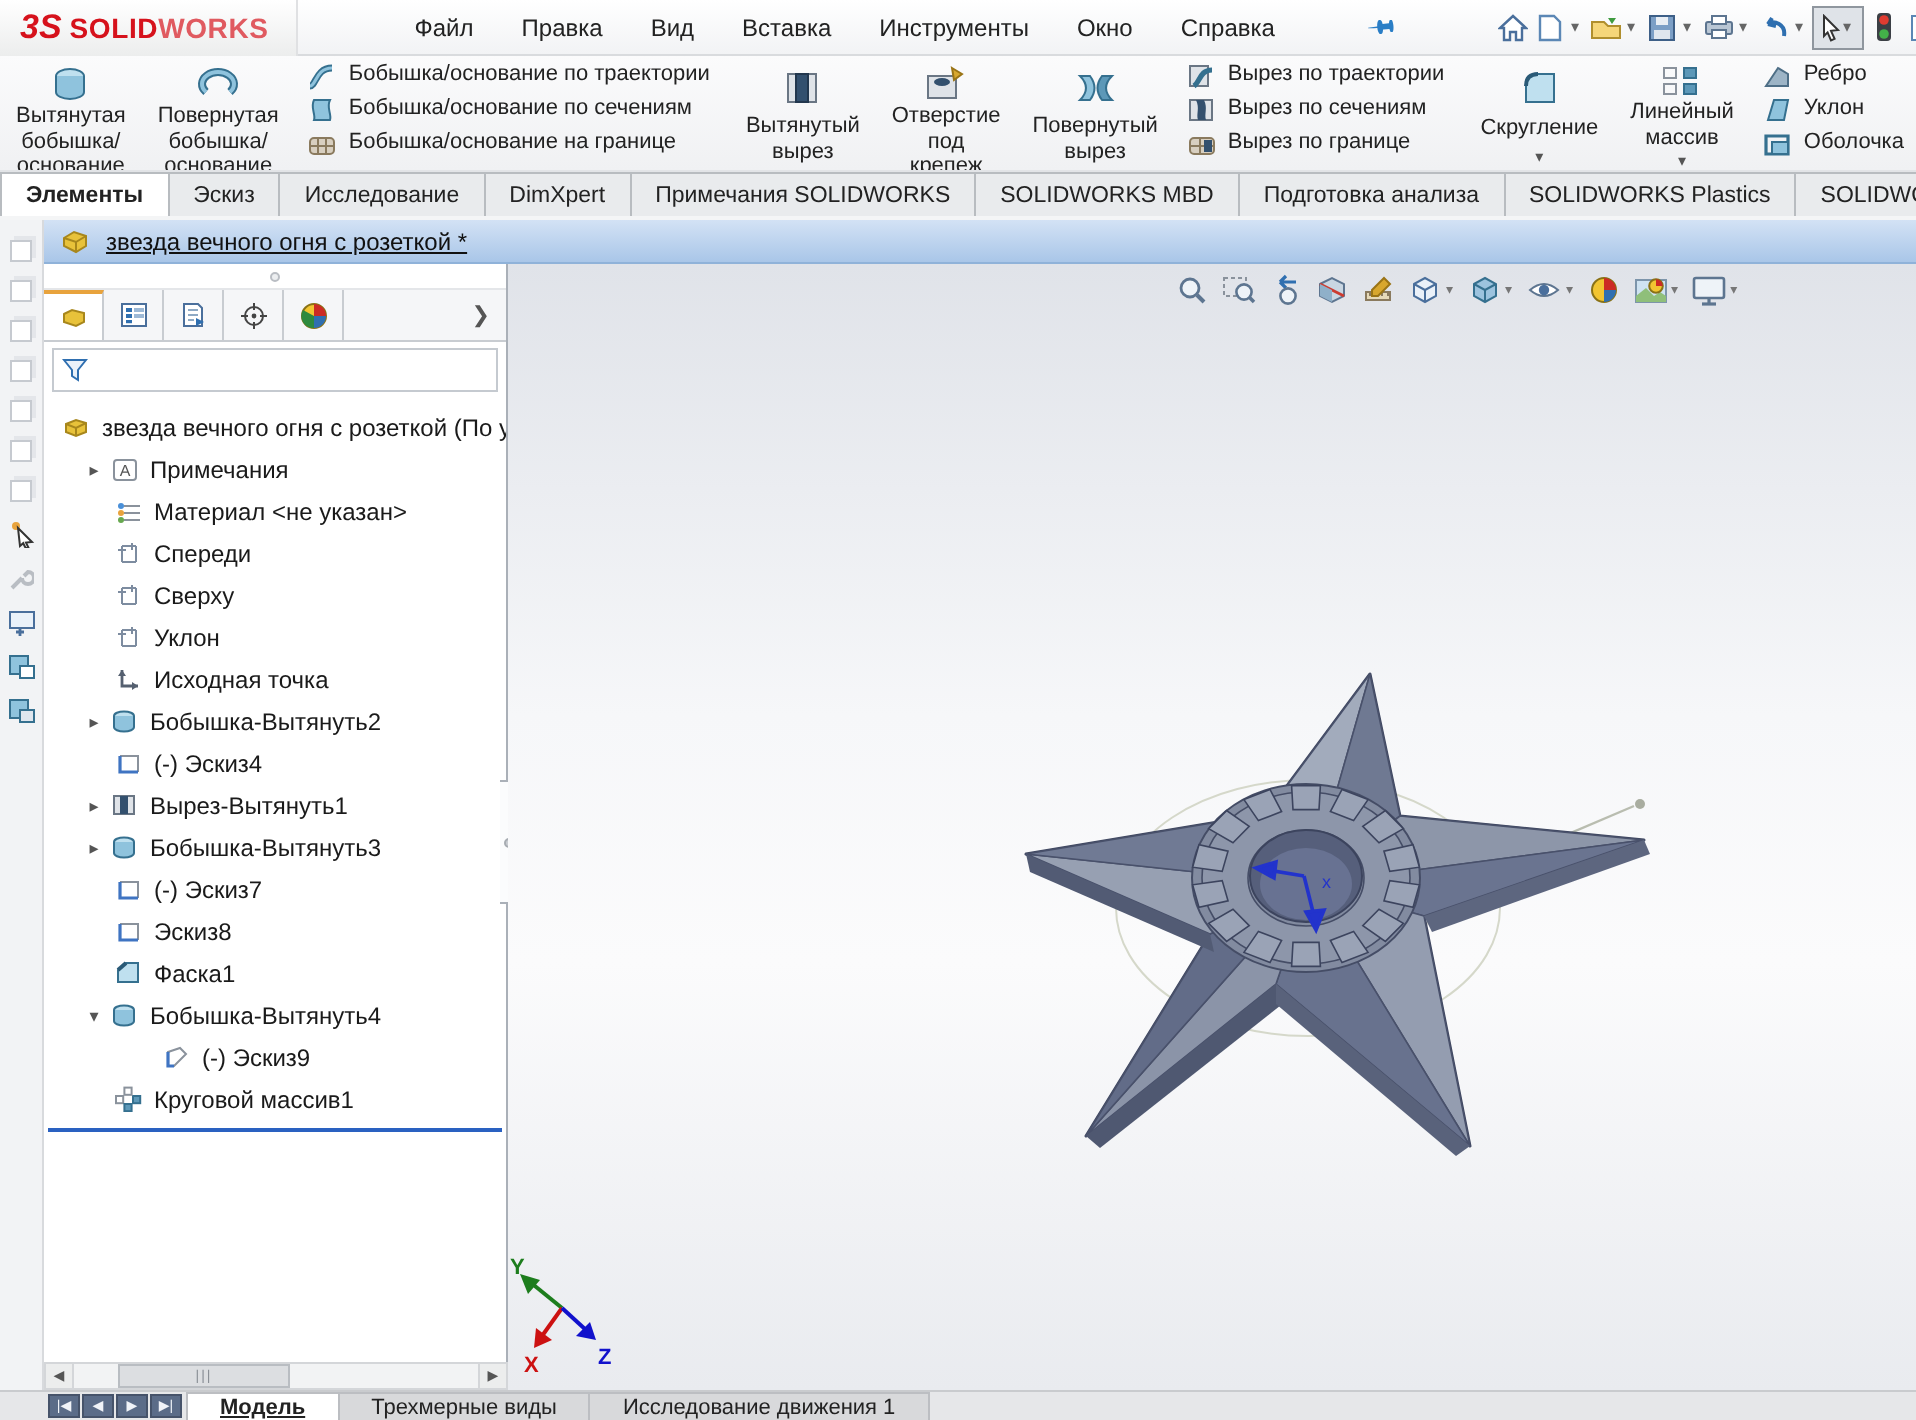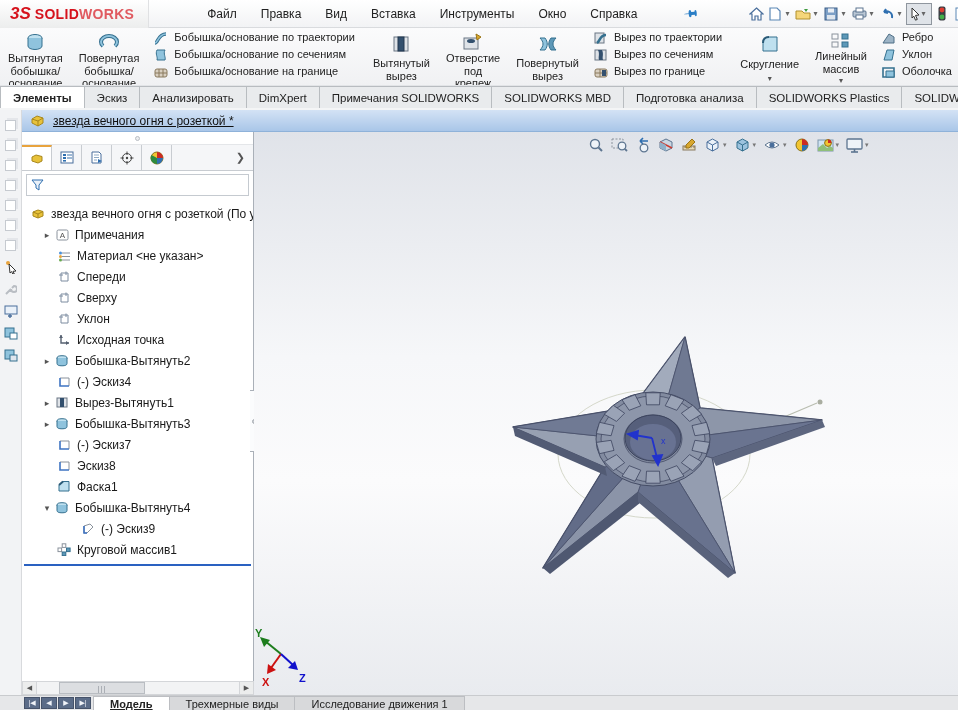--- a/index.html
+++ b/index.html
@@ -372,21 +372,21 @@
           <path d="M5 6 H13 V12 H5 Z" fill="#8fc3dd" stroke="#35708f"></path>
         </svg>
       <span>Оболочка</span>
     </div>
   </div>
 </div>
 
 <div class="cmdtabs">
   <span class="ctab active">Элементы</span>
   <span class="ctab">Эскиз</span>
-  <span class="ctab">Анализировать</span>
+  <span class="ctab">Исследование</span>
   <span class="ctab">DimXpert</span>
   <span class="ctab">Примечания SOLIDWORKS</span>
   <span class="ctab">SOLIDWORKS MBD</span>
   <span class="ctab">Подготовка анализа</span>
   <span class="ctab">SOLIDWORKS Plastics</span>
   <span class="ctab">SOLIDWORKS Inspection</span>
 </div>
 
 <div class="docbar">
   <svg width="15" height="13" style="margin-left:8px">

